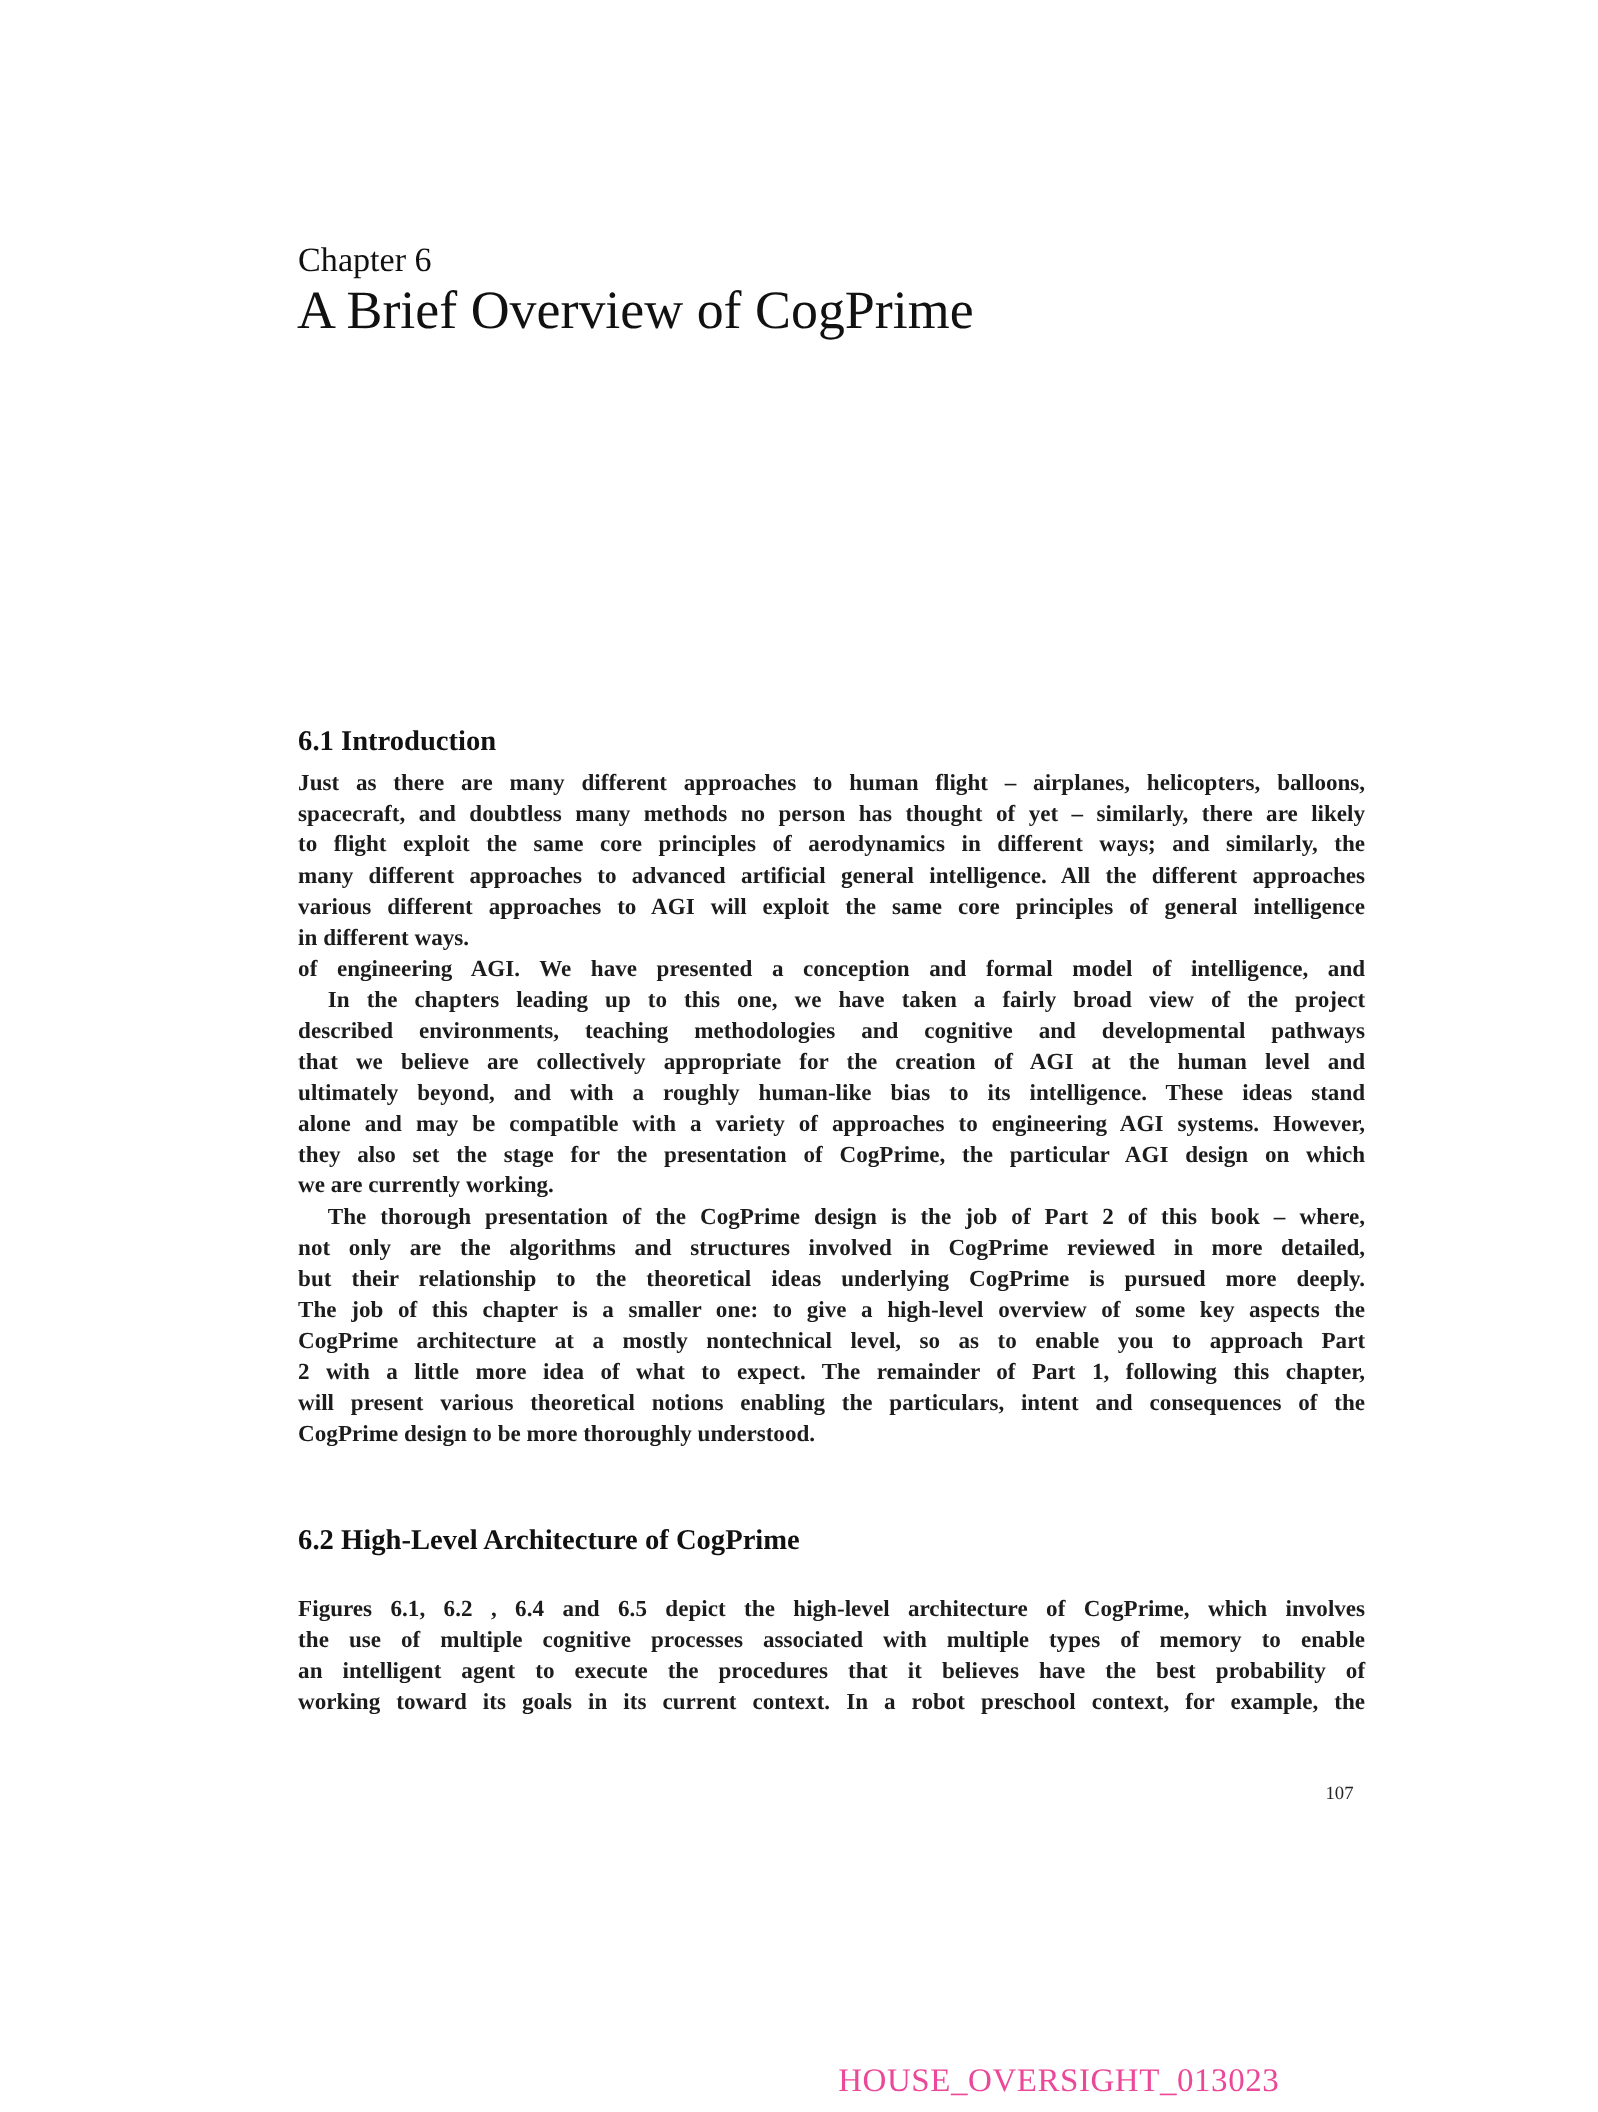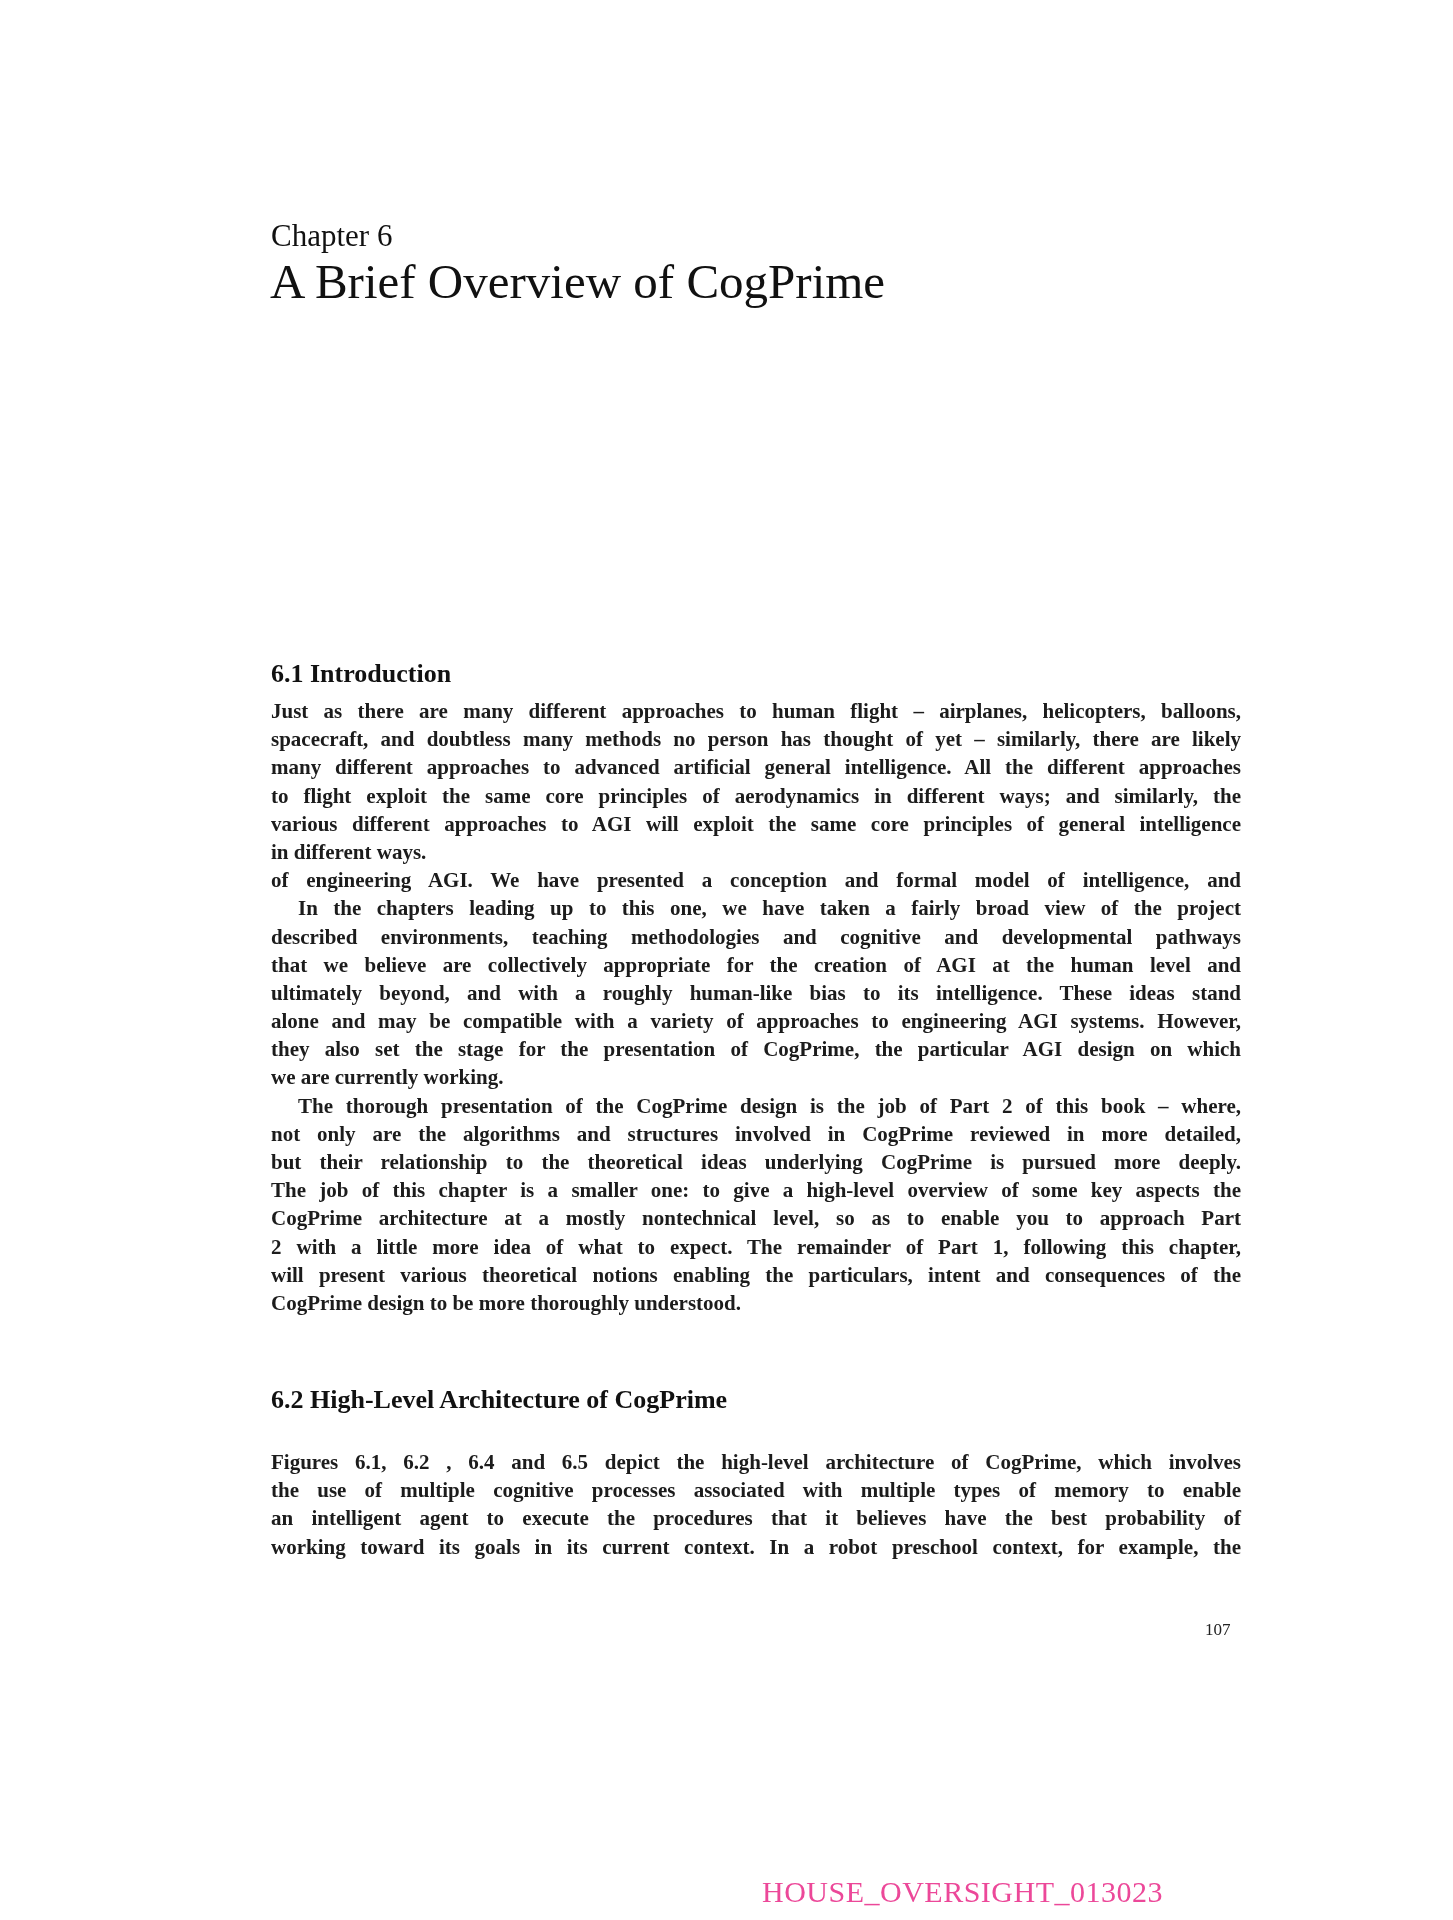--- a/index.html
+++ b/index.html
@@ -50,22 +50,22 @@
 <body>
 
 <div class="page">
   <div class="chapter-label">Chapter 6</div>
   <div class="chapter-title">A Brief Overview of CogPrime</div>
 
   <div class="section-heading sec1">6.1 Introduction</div>
   <div class="para-block block1">
       <div class="line">Just as there are many different approaches to human flight – airplanes, helicopters, balloons,</div>
       <div class="line">spacecraft, and doubtless many methods no person has thought of yet – similarly, there are likely</div>
+      <div class="line">to flight exploit the same core principles of aerodynamics in different ways; and similarly, the</div>
       <div class="line">many different approaches to advanced artificial general intelligence. All the different approaches</div>
-      <div class="line">to flight exploit the same core principles of aerodynamics in different ways; and similarly, the</div>
       <div class="line">various different approaches to AGI will exploit the same core principles of general intelligence</div>
       <div class="line last">in different ways.</div>
       <div class="line">of engineering AGI. We have presented a conception and formal model of intelligence, and</div>
       <div class="line indent">In the chapters leading up to this one, we have taken a fairly broad view of the project</div>
       <div class="line">described environments, teaching methodologies and cognitive and developmental pathways</div>
       <div class="line">that we believe are collectively appropriate for the creation of AGI at the human level and</div>
       <div class="line">ultimately beyond, and with a roughly human-like bias to its intelligence. These ideas stand</div>
       <div class="line">alone and may be compatible with a variety of approaches to engineering AGI systems. However,</div>
       <div class="line">they also set the stage for the presentation of CogPrime, the particular AGI design on which</div>
       <div class="line last">we are currently working.</div>

